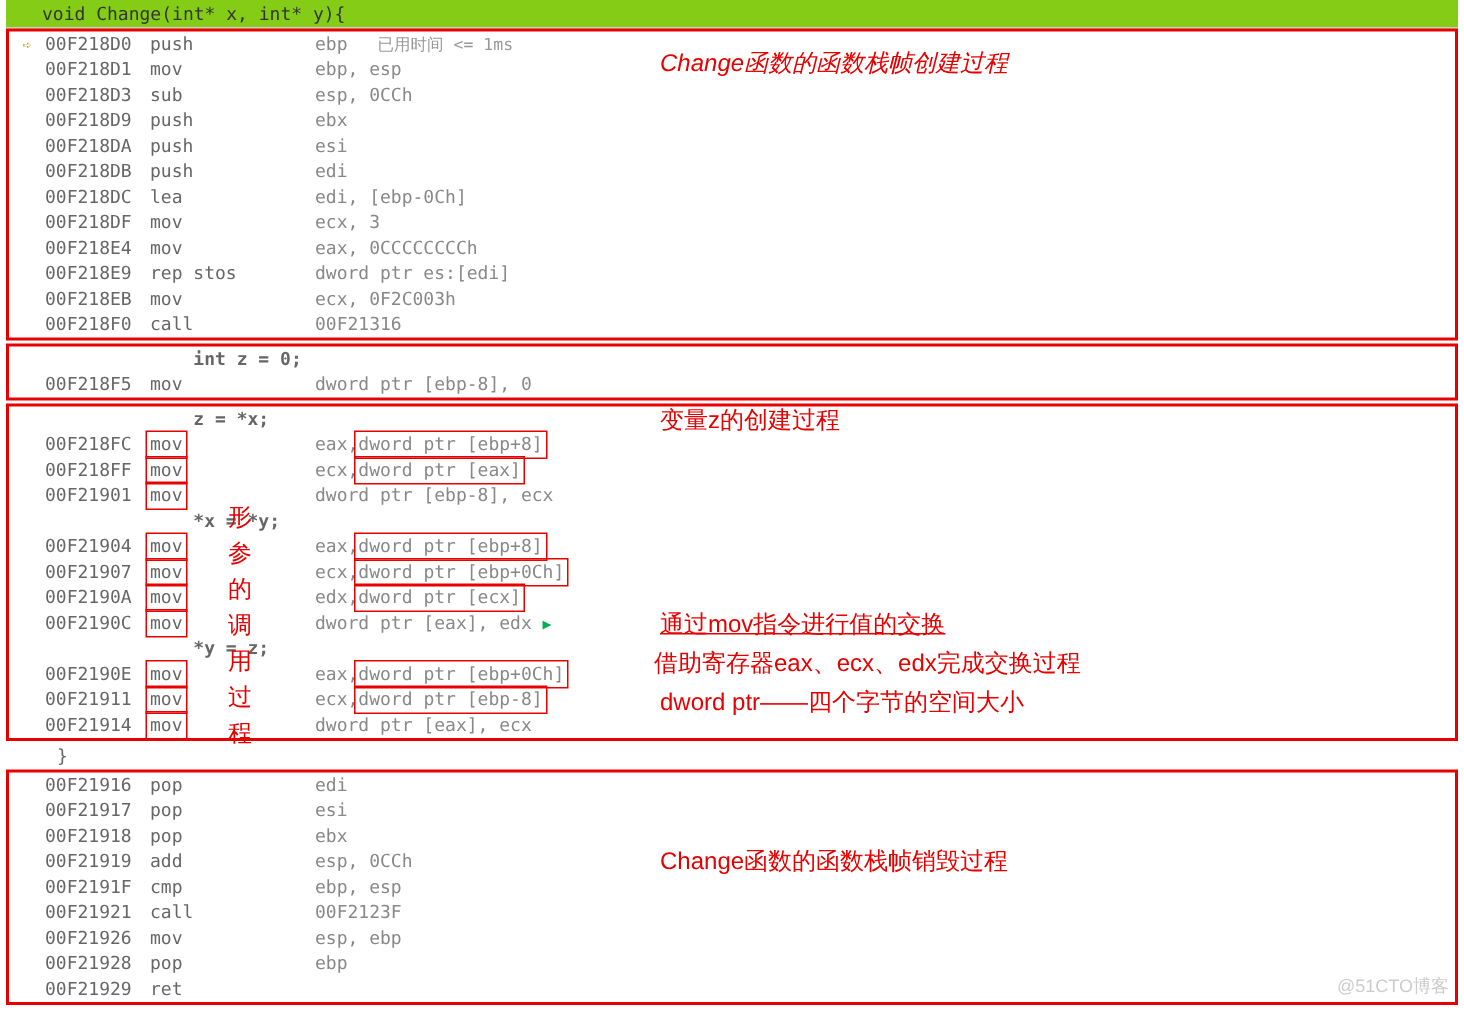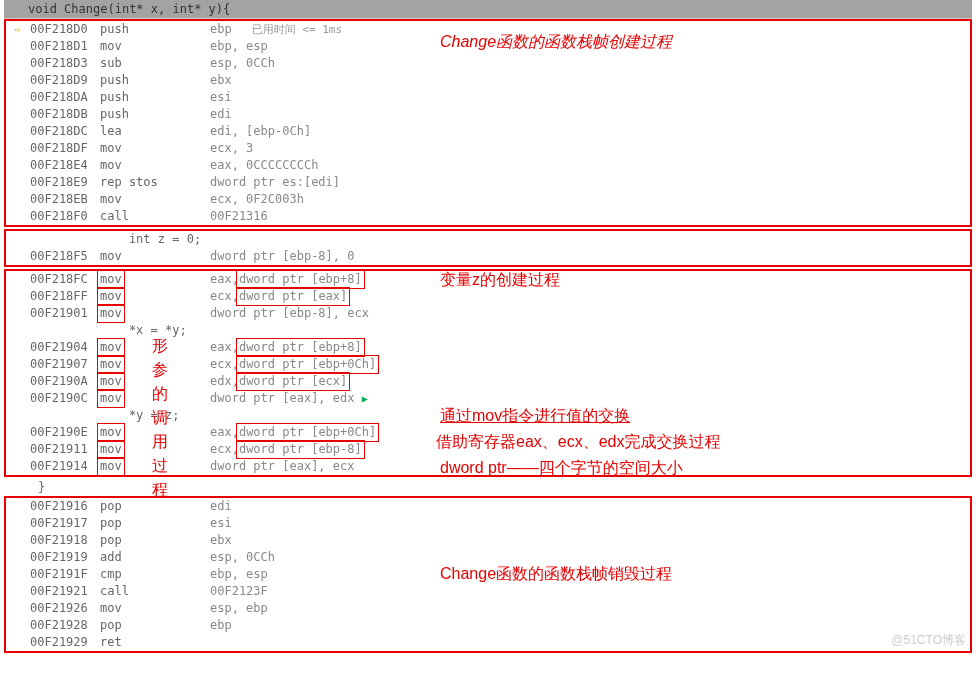--- a/index.html
+++ b/index.html
@@ -9,21 +9,21 @@
     font-size: 12px;
     background: #fff;
     color: #555;
     width: 976px;
     position: relative;
   }
   .container {
     padding: 0 4px;
   }
   .func-title {
-    background: #a3a3a3;
+    background: #84cc16;
     padding: 2px 10px 2px 24px;
     font-size: 12px;
     color: #333;
     border-bottom: 1px solid #ccc;
   }
   .box {
     border: 2px solid #e80000;
     margin: 0 0 2px 0;
   }
   .row {
@@ -67,20 +67,21 @@
   }
   .small-box {
     display: inline-block;
     border: 1px solid #e80000;
     padding: 0 2px;
     margin-left: -3px;
   }
   .ind {
     padding-left: 70px;
     color: #666;
+    font-weight: bold;
   }
   .vert-text {
     position: absolute;
     color: #e60000;
     font-family: "Microsoft YaHei", sans-serif;
     font-size: 16px;
     width: 20px;
     text-align: center;
     line-height: 24px;
   }
@@ -122,20 +123,21 @@
       <div class="row"><span class="gutter"></span><span class="addr">00F218EB</span><span class="mnemonic">mov</span><span class="operand">ecx, 0F2C003h</span></div>
       <div class="row"><span class="gutter"></span><span class="addr">00F218F0</span><span class="mnemonic">call</span><span class="operand">00F21316</span></div>
     </div>
 
   <div class="box">
     <div class="row"><span class="gutter"></span><span class="ind">    int z = 0;</span></div>
     <div class="row"><span class="gutter"></span><span class="addr">00F218F5</span><span class="mnemonic">mov</span><span class="operand">dword ptr [ebp-8], 0</span></div>
   </div>
 
   <div class="box" style="position:relative;">
+    <div class="row"><span class="gutter"></span><span class="ind">    z = *x;</span></div>
     <div class="row"><span class="gutter"></span><span class="addr">00F218FC</span><span class="mnemonic"><span class="small-box">mov</span></span><span class="operand"><span>eax,</span><span class="small-box">dword ptr [ebp+8]</span></span></div>
     <div class="row"><span class="gutter"></span><span class="addr">00F218FF</span><span class="mnemonic"><span class="small-box">mov</span></span><span class="operand"><span>ecx,</span><span class="small-box">dword ptr [eax]</span></span></div>
     <div class="row"><span class="gutter"></span><span class="addr">00F21901</span><span class="mnemonic"><span class="small-box">mov</span></span><span class="operand">dword ptr [ebp-8], ecx</span></div>
 
     <div class="row"><span class="gutter"></span><span class="ind">    *x = *y;</span></div>
     <div class="row"><span class="gutter"></span><span class="addr">00F21904</span><span class="mnemonic"><span class="small-box">mov</span></span><span class="operand"><span>eax,</span><span class="small-box">dword ptr [ebp+8]</span></span></div>
     <div class="row"><span class="gutter"></span><span class="addr">00F21907</span><span class="mnemonic"><span class="small-box">mov</span></span><span class="operand"><span>ecx,</span><span class="small-box">dword ptr [ebp+0Ch]</span></span></div>
     <div class="row"><span class="gutter"></span><span class="addr">00F2190A</span><span class="mnemonic"><span class="small-box">mov</span></span><span class="operand"><span>edx,</span><span class="small-box">dword ptr [ecx]</span></span></div>
     <div class="row"><span class="gutter"></span><span class="addr">00F2190C</span><span class="mnemonic"><span class="small-box">mov</span></span><span class="operand"><span>dword ptr [eax], edx</span> <span class="green-tri">▶</span></span></div>
 

